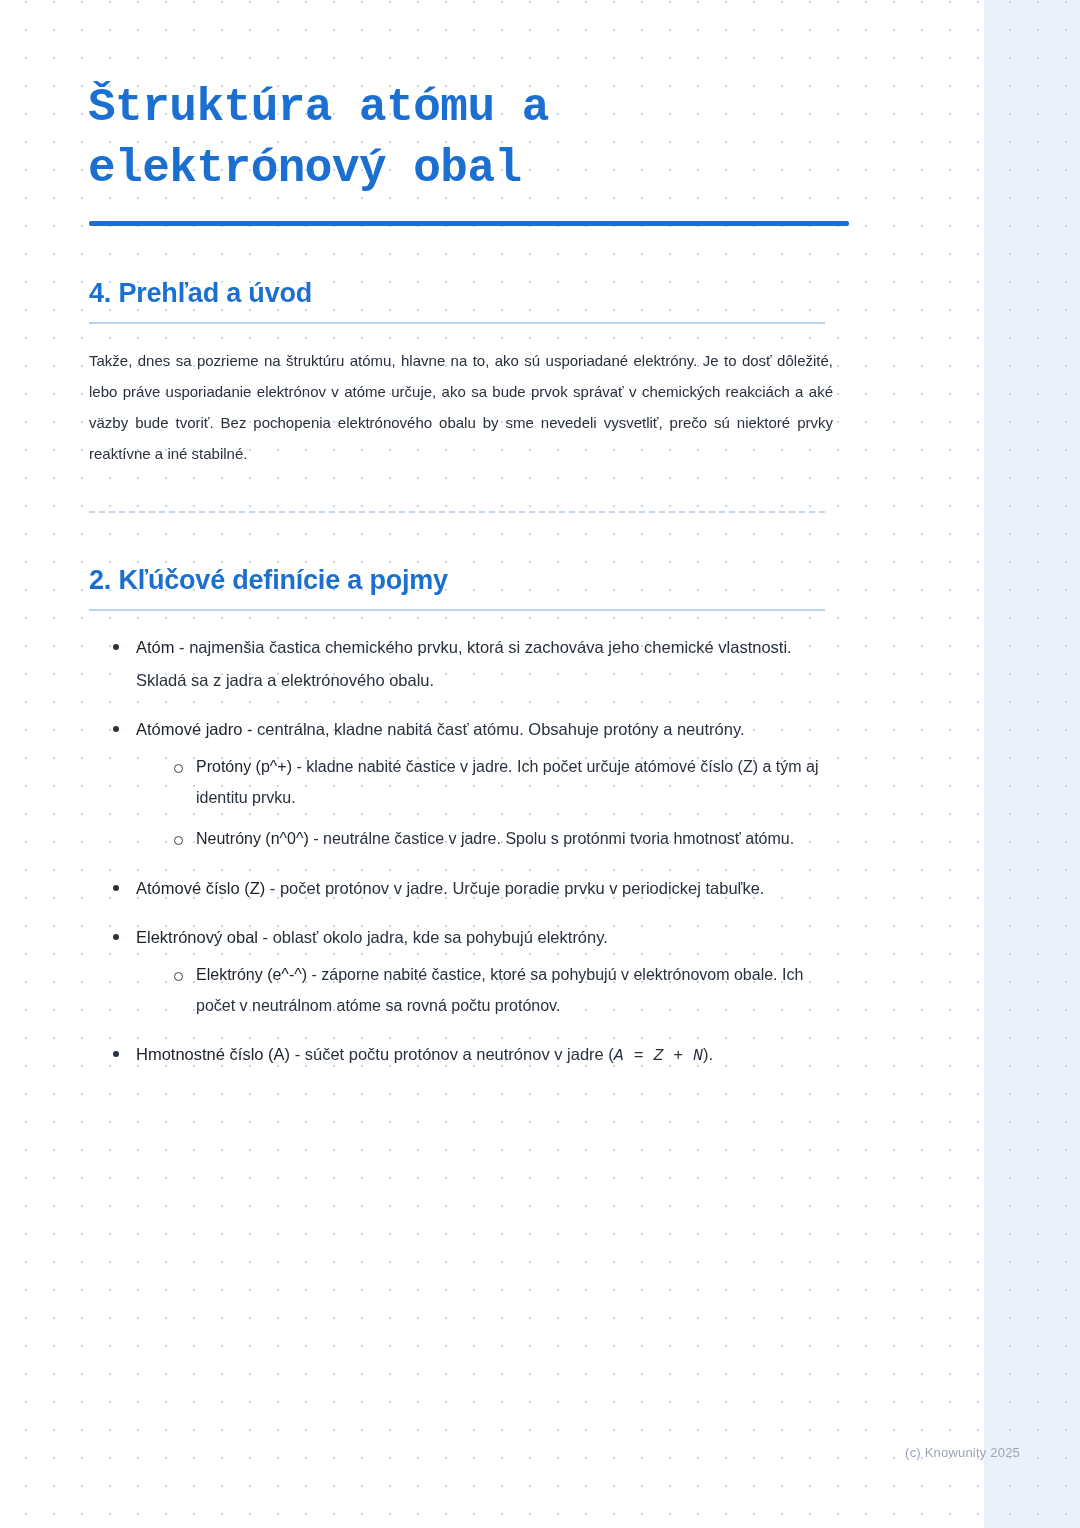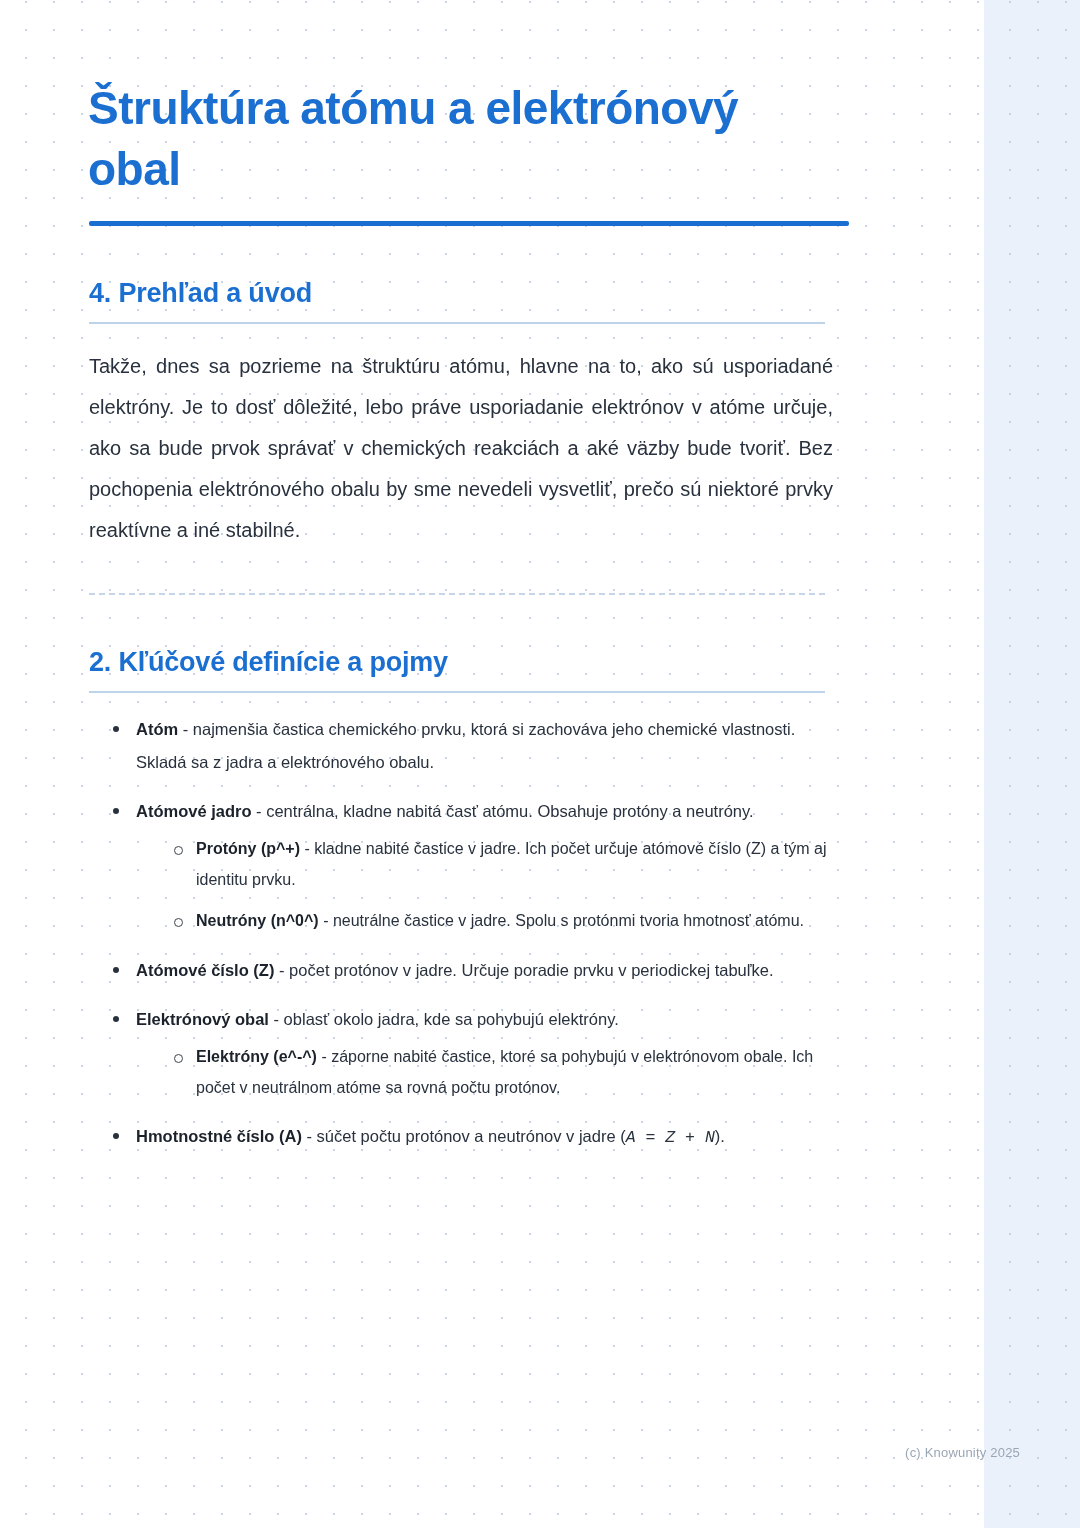--- a/index.html
+++ b/index.html
@@ -50,20 +50,21 @@
     padding-top: 78px;
   }
 
   h1.doc-title {
     font-size: 46px;
     line-height: 1.32;
     font-weight: bold;
     color: #1b6fd0;
     margin: 0 0 22px 0;
     letter-spacing: -0.5px;
+    font-family: Liberation Mono, monospace;
   }
 
   .title-rule {
     height: 5px;
     background: #1b6fd0;
     width: 760px;
     margin-left: 1px;
     border-radius: 2px;
   }
 
@@ -76,21 +77,21 @@
   }
 
   .section-rule {
     height: 2px;
     background: #bdd3ea;
     width: 736px;
     margin-left: 1px;
   }
 
   p.para {
-    font-size: 20px;
+    font-size: 15px;
     line-height: 2.05;
     color: #28313d;
     margin: 22px 1px 0 1px;
     text-align: justify;
   }
 
   p.lead {
     font-size: 16.5px;
     line-height: 1.9;
     color: #28313d;
@@ -145,21 +146,21 @@
     position: absolute;
     left: 4px;
     top: 13px;
     width: 7px;
     height: 7px;
     border-radius: 50%;
     border: 1.6px solid #3c434d;
     background: transparent;
   }
 
-  b.term { font-weight: bold; color: #1b222b; }
+  b.term { font-weight: normal; color: #1b222b; }
   .math { font-family: Liberation Mono, monospace; font-style: italic; }
 
   .watermark {
     position: absolute;
     right: 60px;
     bottom: 68px;
     font-size: 13px;
     color: #9aa6b4;
     letter-spacing: 0.2px;
     white-space: nowrap;

